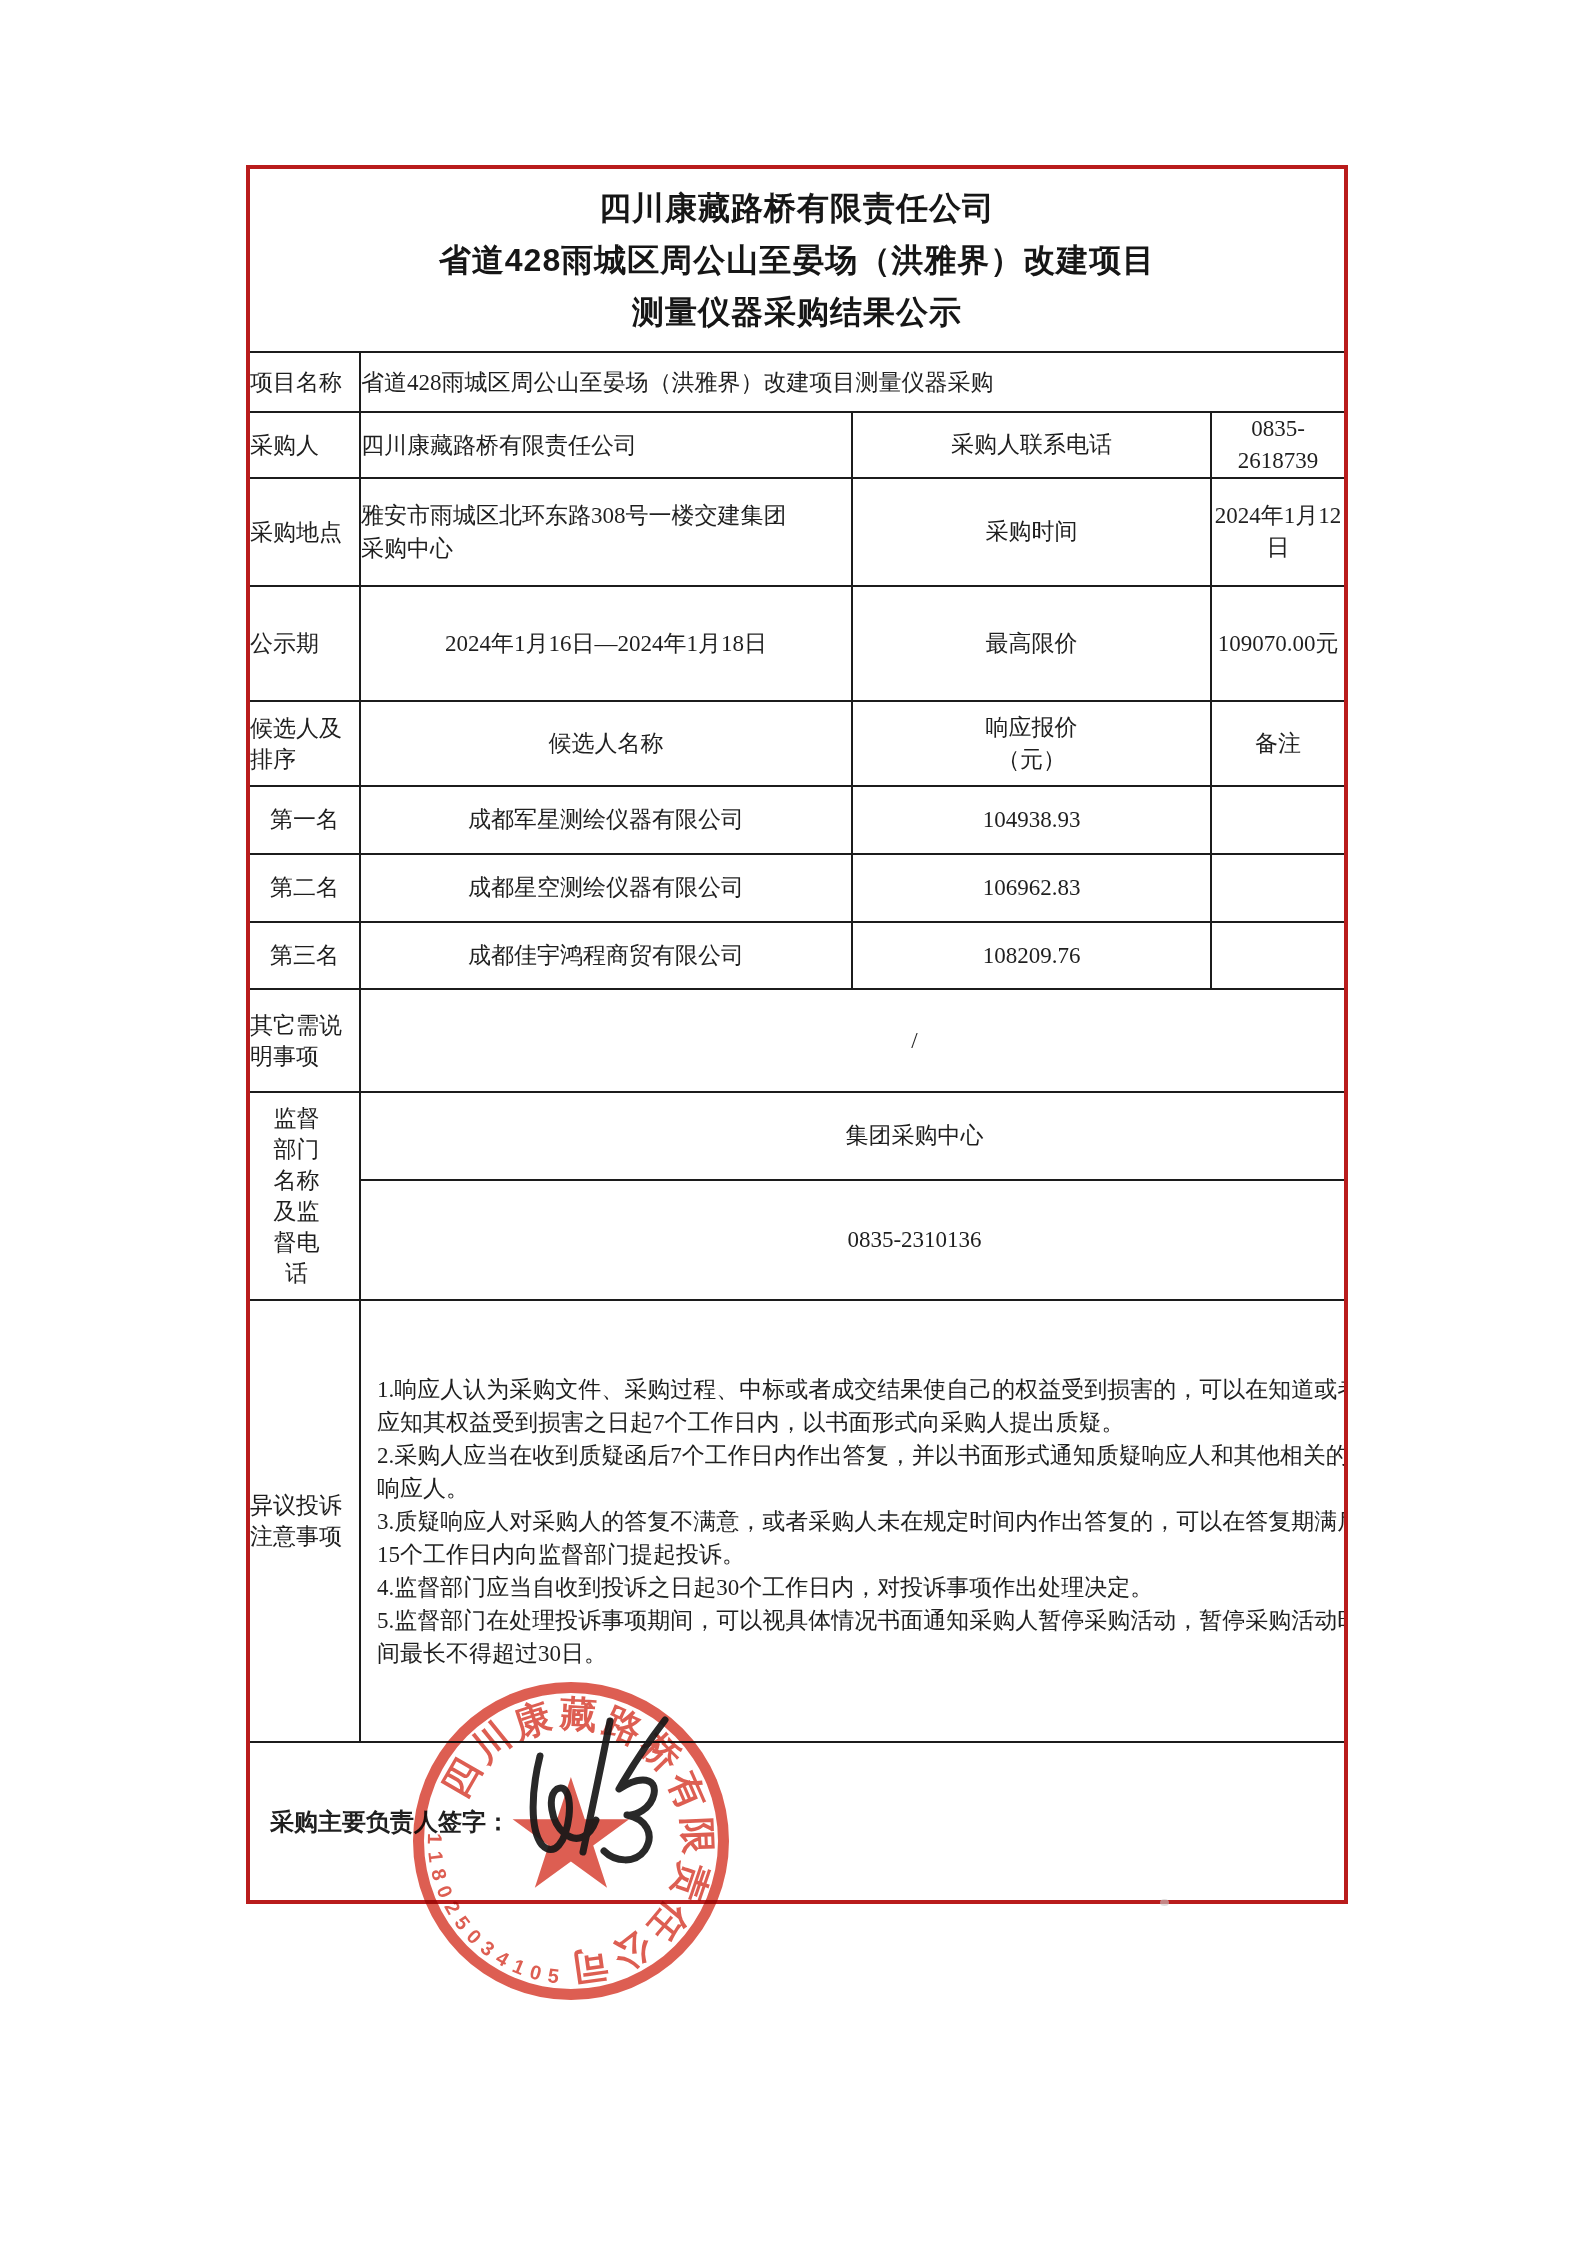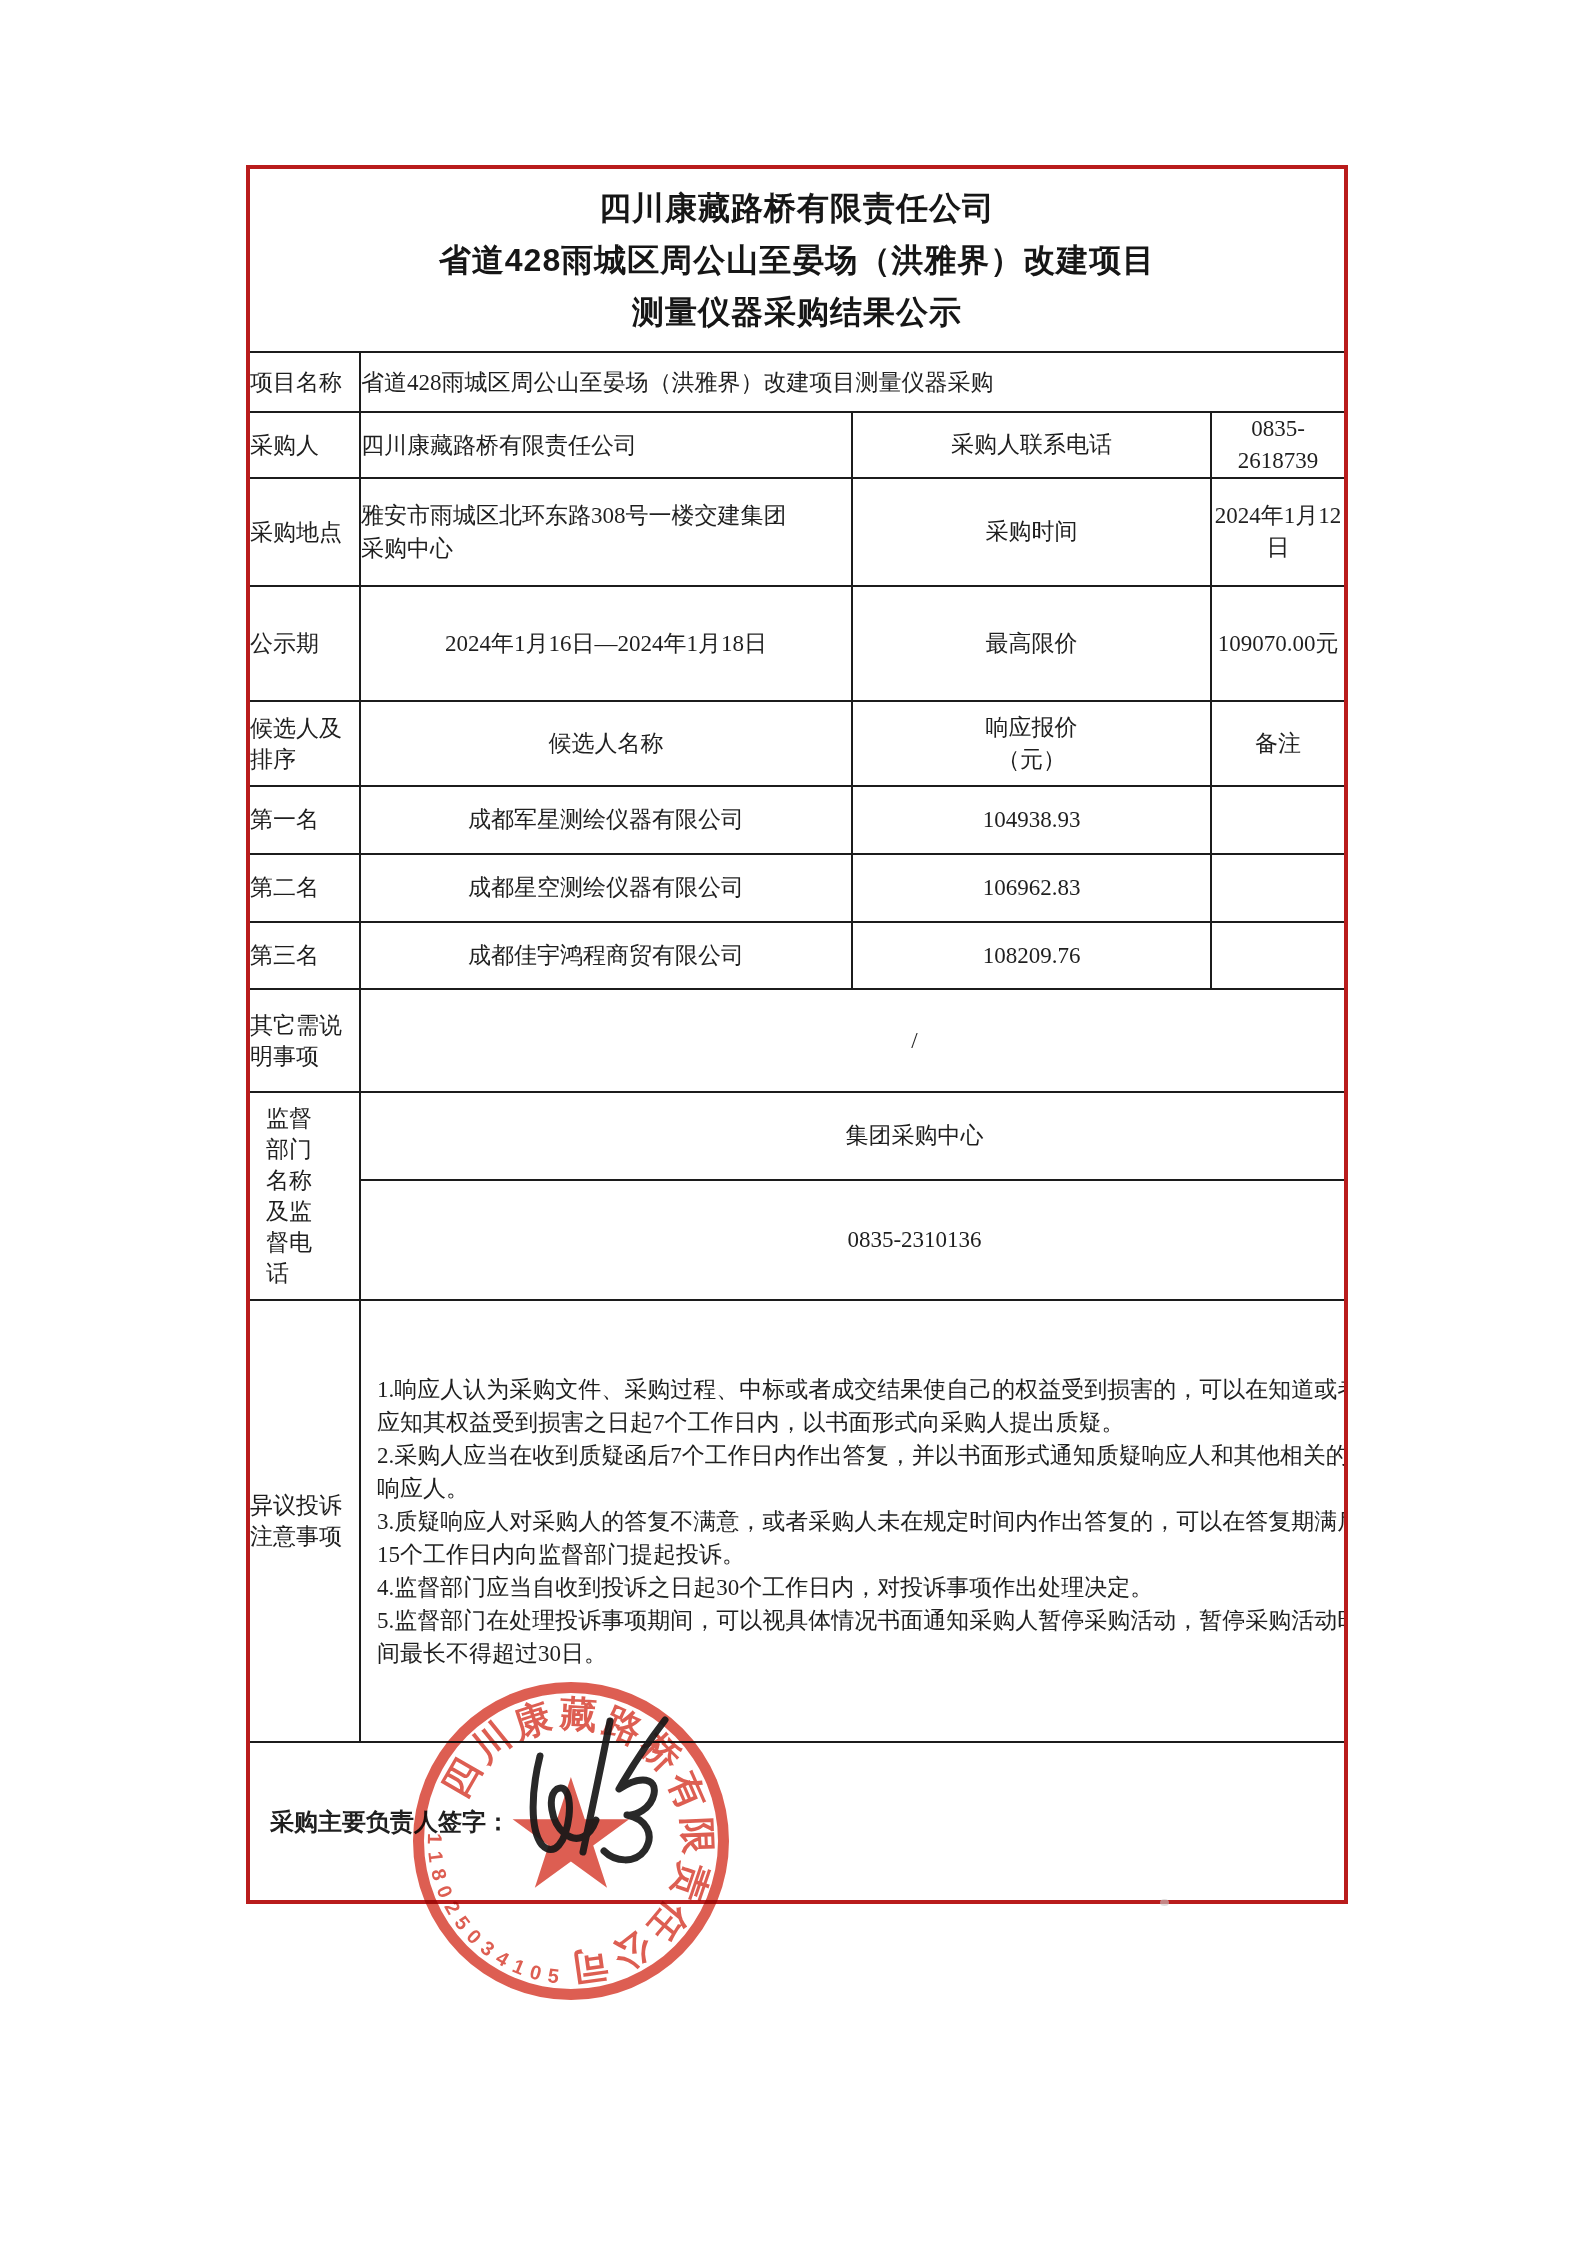--- a/index.html
+++ b/index.html
@@ -36,22 +36,22 @@
     color:#161616;
     letter-spacing:1px;
   }
   
   td.lbl{
     text-align:left;
     padding-left:10px;
     padding-right:26px;
     line-height:31px;
   }
-  td.lbl.ctr{padding-left:16px;padding-right:32px;}
-  td.rank{line-height:30px;}
+  td.lbl.ctr{text-align:center;padding-left:16px;padding-right:32px;}
+  td.rank{text-align:center;line-height:30px;}
   
   td.val-left{text-align:left;padding-left:13px;padding-right:8px;line-height:33px;}
   td.val-center{text-align:center;line-height:32px;}
   td.merged-center{text-align:center;line-height:32px;}
   .shift-right{display:inline-block;transform:translateX(62px);}
   
   td.objection{vertical-align:middle;}
   .objection-block{padding-left:16px;padding-right:8px;}
   .objection-line{font-size:23px;line-height:33px;text-align:left;white-space:nowrap;}
   

